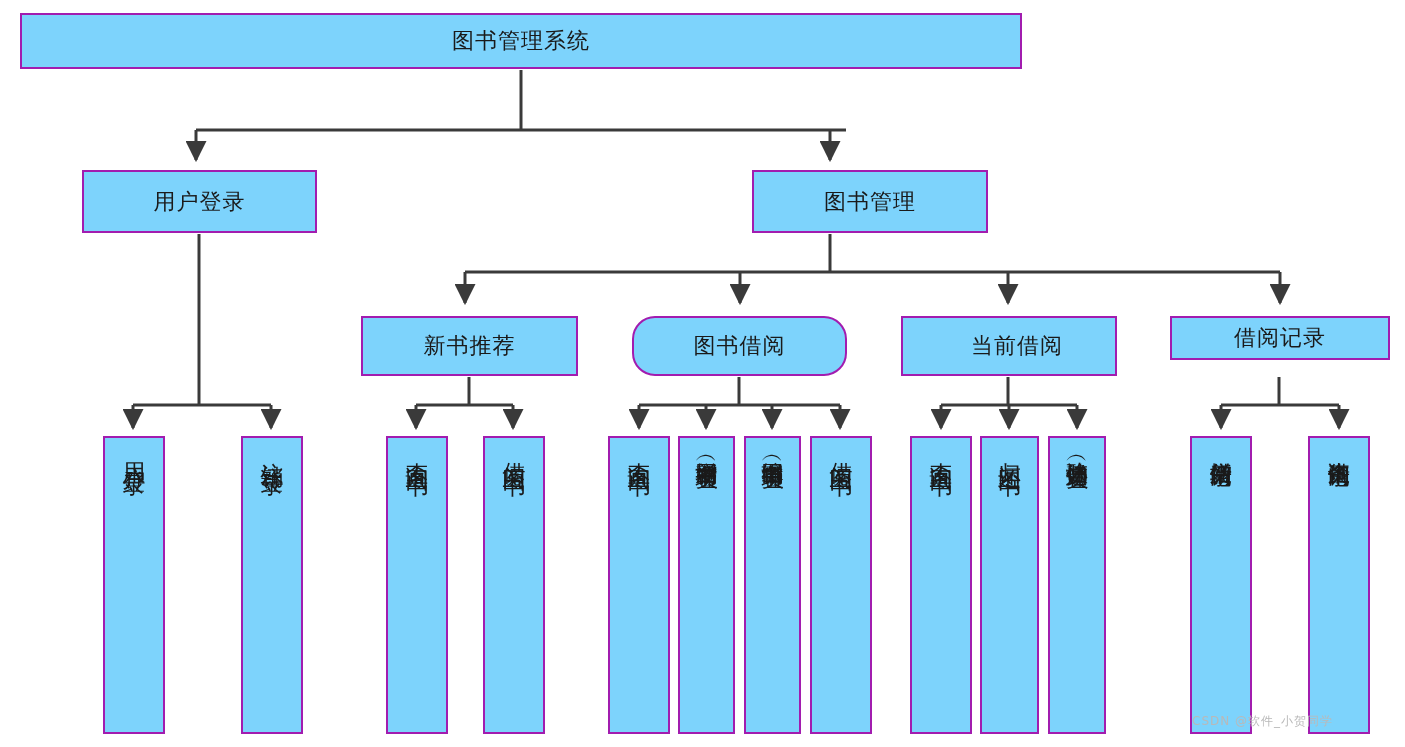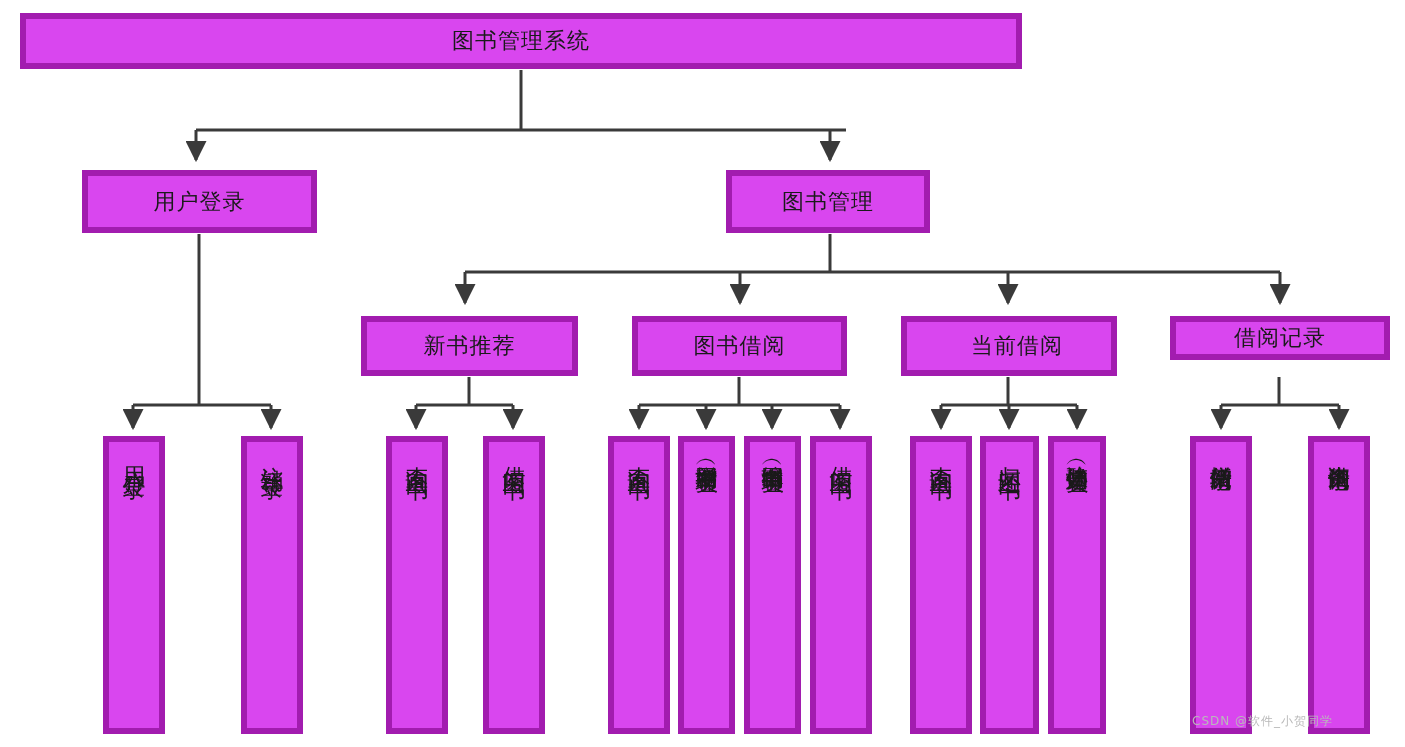--- a/index.html
+++ b/index.html
@@ -23,22 +23,22 @@
     position: absolute;
     left: 0;
     top: 0;
     width: 1405px;
     height: 747px;
     pointer-events: none;
   }
   .node {
     position: absolute;
     box-sizing: border-box;
-    background: #d946ef;
-    border: 6px solid #a21caf;
+    background: #7dd3fc;
+    border: 2px solid #a21caf;
     display: flex;
     align-items: center;
     justify-content: center;
     z-index: 2;
   }
   .node-label {
     font-size: 22px;
     line-height: 1.15;
     letter-spacing: 1px;
     color: #1a1a1a;
@@ -131,29 +131,29 @@
   </svg>
 
   <div class="node" style="left:20px; top:13px; width:1002px; height:56px;">
     <span class="node-label">图书管理系统</span>
   </div>
 
   <div class="node" style="left:82px; top:170px; width:235px; height:63px;">
     <span class="node-label">用户登录</span>
   </div>
 
-  <div class="node" style="left:726px; top:170px; width:204px; height:63px;">
+  <div class="node" style="left:752px; top:170px; width:236px; height:63px;">
     <span class="node-label">图书管理</span>
   </div>
 
   <div class="node" style="left:361px; top:316px; width:217px; height:60px;">
     <span class="node-label">新书推荐</span>
   </div>
 
-  <div class="node" style="left:632px; top:316px; width:215px; height:60px;">
+  <div class="node" style="left:632px; top:316px; width:215px; height:60px;border-radius:23px;">
     <span class="node-label">图书借阅</span>
   </div>
 
   <div class="node" style="left:901px; top:316px; width:216px; height:60px;padding-left:16px;">
     <span class="node-label">当前借阅</span>
   </div>
 
   <div class="node" style="left:1170px; top:316px; width:220px; height:44px;">
     <span class="node-label">借阅记录</span>
   </div>

